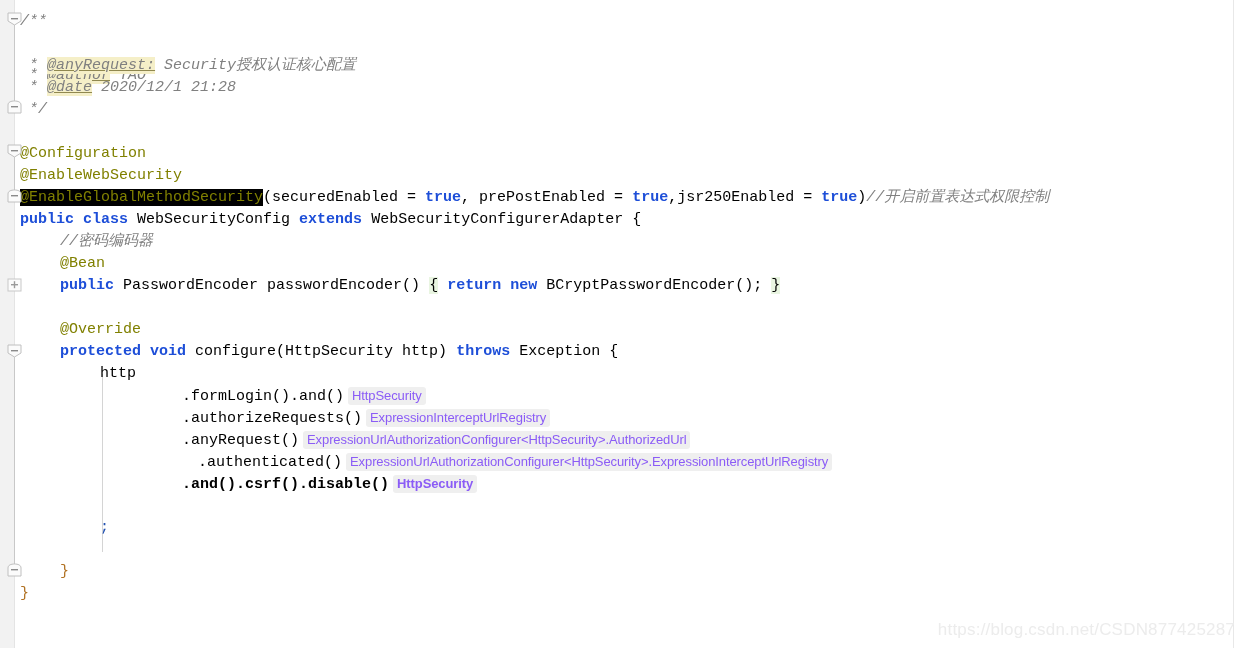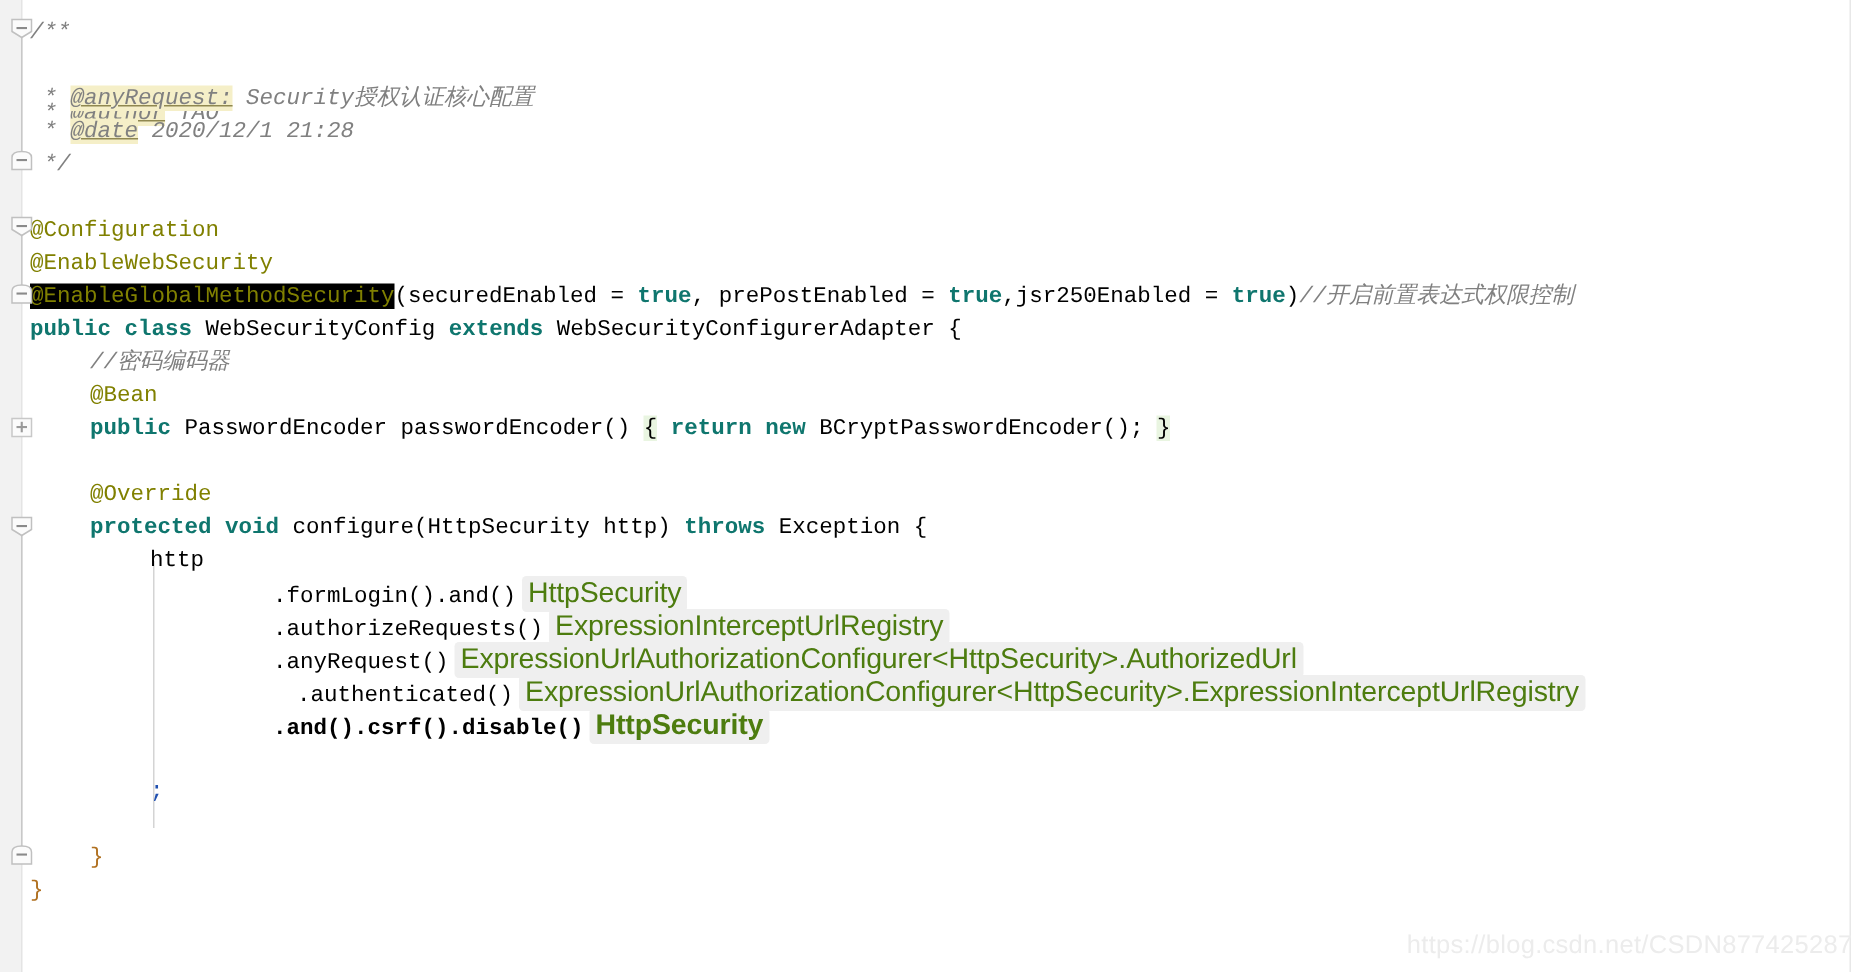--- a/index.html
+++ b/index.html
@@ -68,21 +68,21 @@
     left: 20px;
     height: 22px;
     line-height: 22px;
     white-space: pre;
     font-family: "Liberation Mono", "DejaVu Sans Mono", monospace;
     font-size: 15px;
     color: #000000;
   }
 
   
-  .kw      { color: #0f766e; font-weight: bold; }
+  .kw      { color: #1d4ed8; font-weight: bold; }
   .anno    { color: #808000; }
   .cmt     { color: #808080; font-style: italic; }
   .plain   { color: #000000; }
   .brace   { color: #000000; }
   .brace-o { color: #b07020; }
   .brace-b { color: #2050b0; }
 
   
   .hl-doc {
     background: #f5efc8;
@@ -92,22 +92,22 @@
   .hl-sel {
     background: #000000;
   }
   .hl-green {
     background: #e9f5e1;
   }
 
   
   .hint {
     font-family: "Liberation Sans", "DejaVu Sans", sans-serif;
-    font-size: 19px;
-    color: #4d7c0f;
+    font-size: 13px;
+    color: #8b5cf6;
     background: #efefef;
     border-radius: 3px;
     padding: 1px 4px 2px 4px;
     margin-left: 4px;
     letter-spacing: -0.1px;
   }
 
   
   .indent-guide {
     position: absolute;

